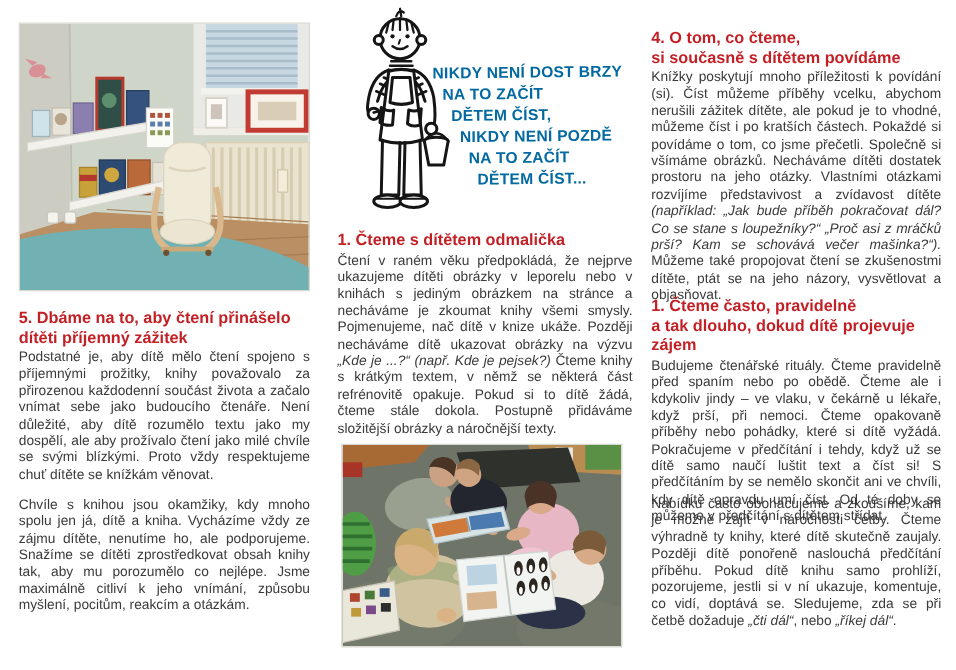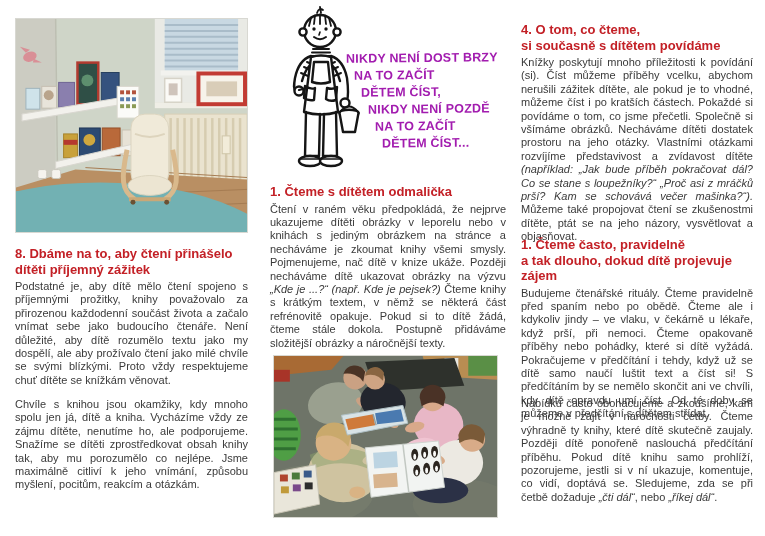--- a/index.html
+++ b/index.html
@@ -20,21 +20,21 @@
     margin:0;color:#3a3a3a;font-size:11px;line-height:13.4px;
     text-align:justify;hyphens:auto;-webkit-hyphens:auto;
   }
   .it{font-style:italic;}
   .photo{position:absolute;overflow:hidden;border:1px solid #d8d8d2;box-sizing:border-box;}
   .photo svg{display:block;width:100%;height:100%;}
   .photo1{left:0;top:18px;width:233px;height:215px;}
   .photo2{left:3px;top:355px;width:225px;height:163px;}
   .illustration{position:absolute;left:0;top:4px;width:236px;height:176px;}
   .boy-svg{position:absolute;left:0;top:0;width:102px;height:176px;}
-  .caption{position:absolute;left:76px;top:46px;color:#a21caf;}
+  .caption{position:absolute;left:76px;top:46px;color:#0369a1;}
   .caption .cl{
     font-weight:bold;font-size:12.5px;line-height:17px;letter-spacing:.2px;
     white-space:nowrap;transform:rotate(-.6deg);
   }
   .caption .cl:nth-child(2){margin-left:8px;}
   .caption .cl:nth-child(3){margin-left:15px;}
   .caption .cl:nth-child(4){margin-left:22px;}
   .caption .cl:nth-child(5){margin-left:29px;}
   .caption .cl:nth-child(6){margin-left:36px;}
   
@@ -162,21 +162,21 @@
           <rect x="116" y="96" width="38" height="74" rx="14" fill="#f0ead9" stroke="#dcd4bf"></rect>
           <path d="M120,116 Q135,122 150,116" stroke="#ddd4bd" stroke-width="2" fill="none"></path>
           <ellipse cx="135" cy="168" rx="22" ry="10" fill="#ece5d2" stroke="#dcd4bf"></ellipse>
           <circle cx="118" cy="185" r="2.5" fill="#6b5133"></circle>
             <circle cx="152" cy="185" r="2.5" fill="#6b5133"></circle>
         </g>
       </svg>
     </div>
 
     <section class="sec s1">
-      <h2 class="hd">8. Dbáme na to, aby čtení přinášelo
+      <h2 class="hd">5. Dbáme na to, aby čtení přinášelo
 dítěti příjemný zážitek</h2>
       <p class="bd"><span>Podstatné je, aby dítě mělo čtení spojeno s příjemnými prožitky, knihy považovalo za přirozenou každodenní součást života a začalo vnímat sebe jako budoucího čtenáře. Není důležité, aby dítě rozumělo textu jako my dospělí, ale aby prožívalo čtení jako milé chvíle se svými blízkými. Proto vždy respektujeme chuť dítěte se knížkám věnovat.</span></p>
     </section>
 
     <section class="sec s2">
       <p class="bd"><span>Chvíle s knihou jsou okamžiky, kdy mnoho spolu jen já, dítě a kniha. Vycházíme vždy ze zájmu dítěte, nenutíme ho, ale podporujeme. Snažíme se dítěti zprostředkovat obsah knihy tak, aby mu porozumělo co nejlépe. Jsme maximálně citliví k jeho vnímání, způsobu myšlení, pocitům, reakcím a otázkám.</span></p>
     </section>
   </div>
 
   <div class="col col2">

